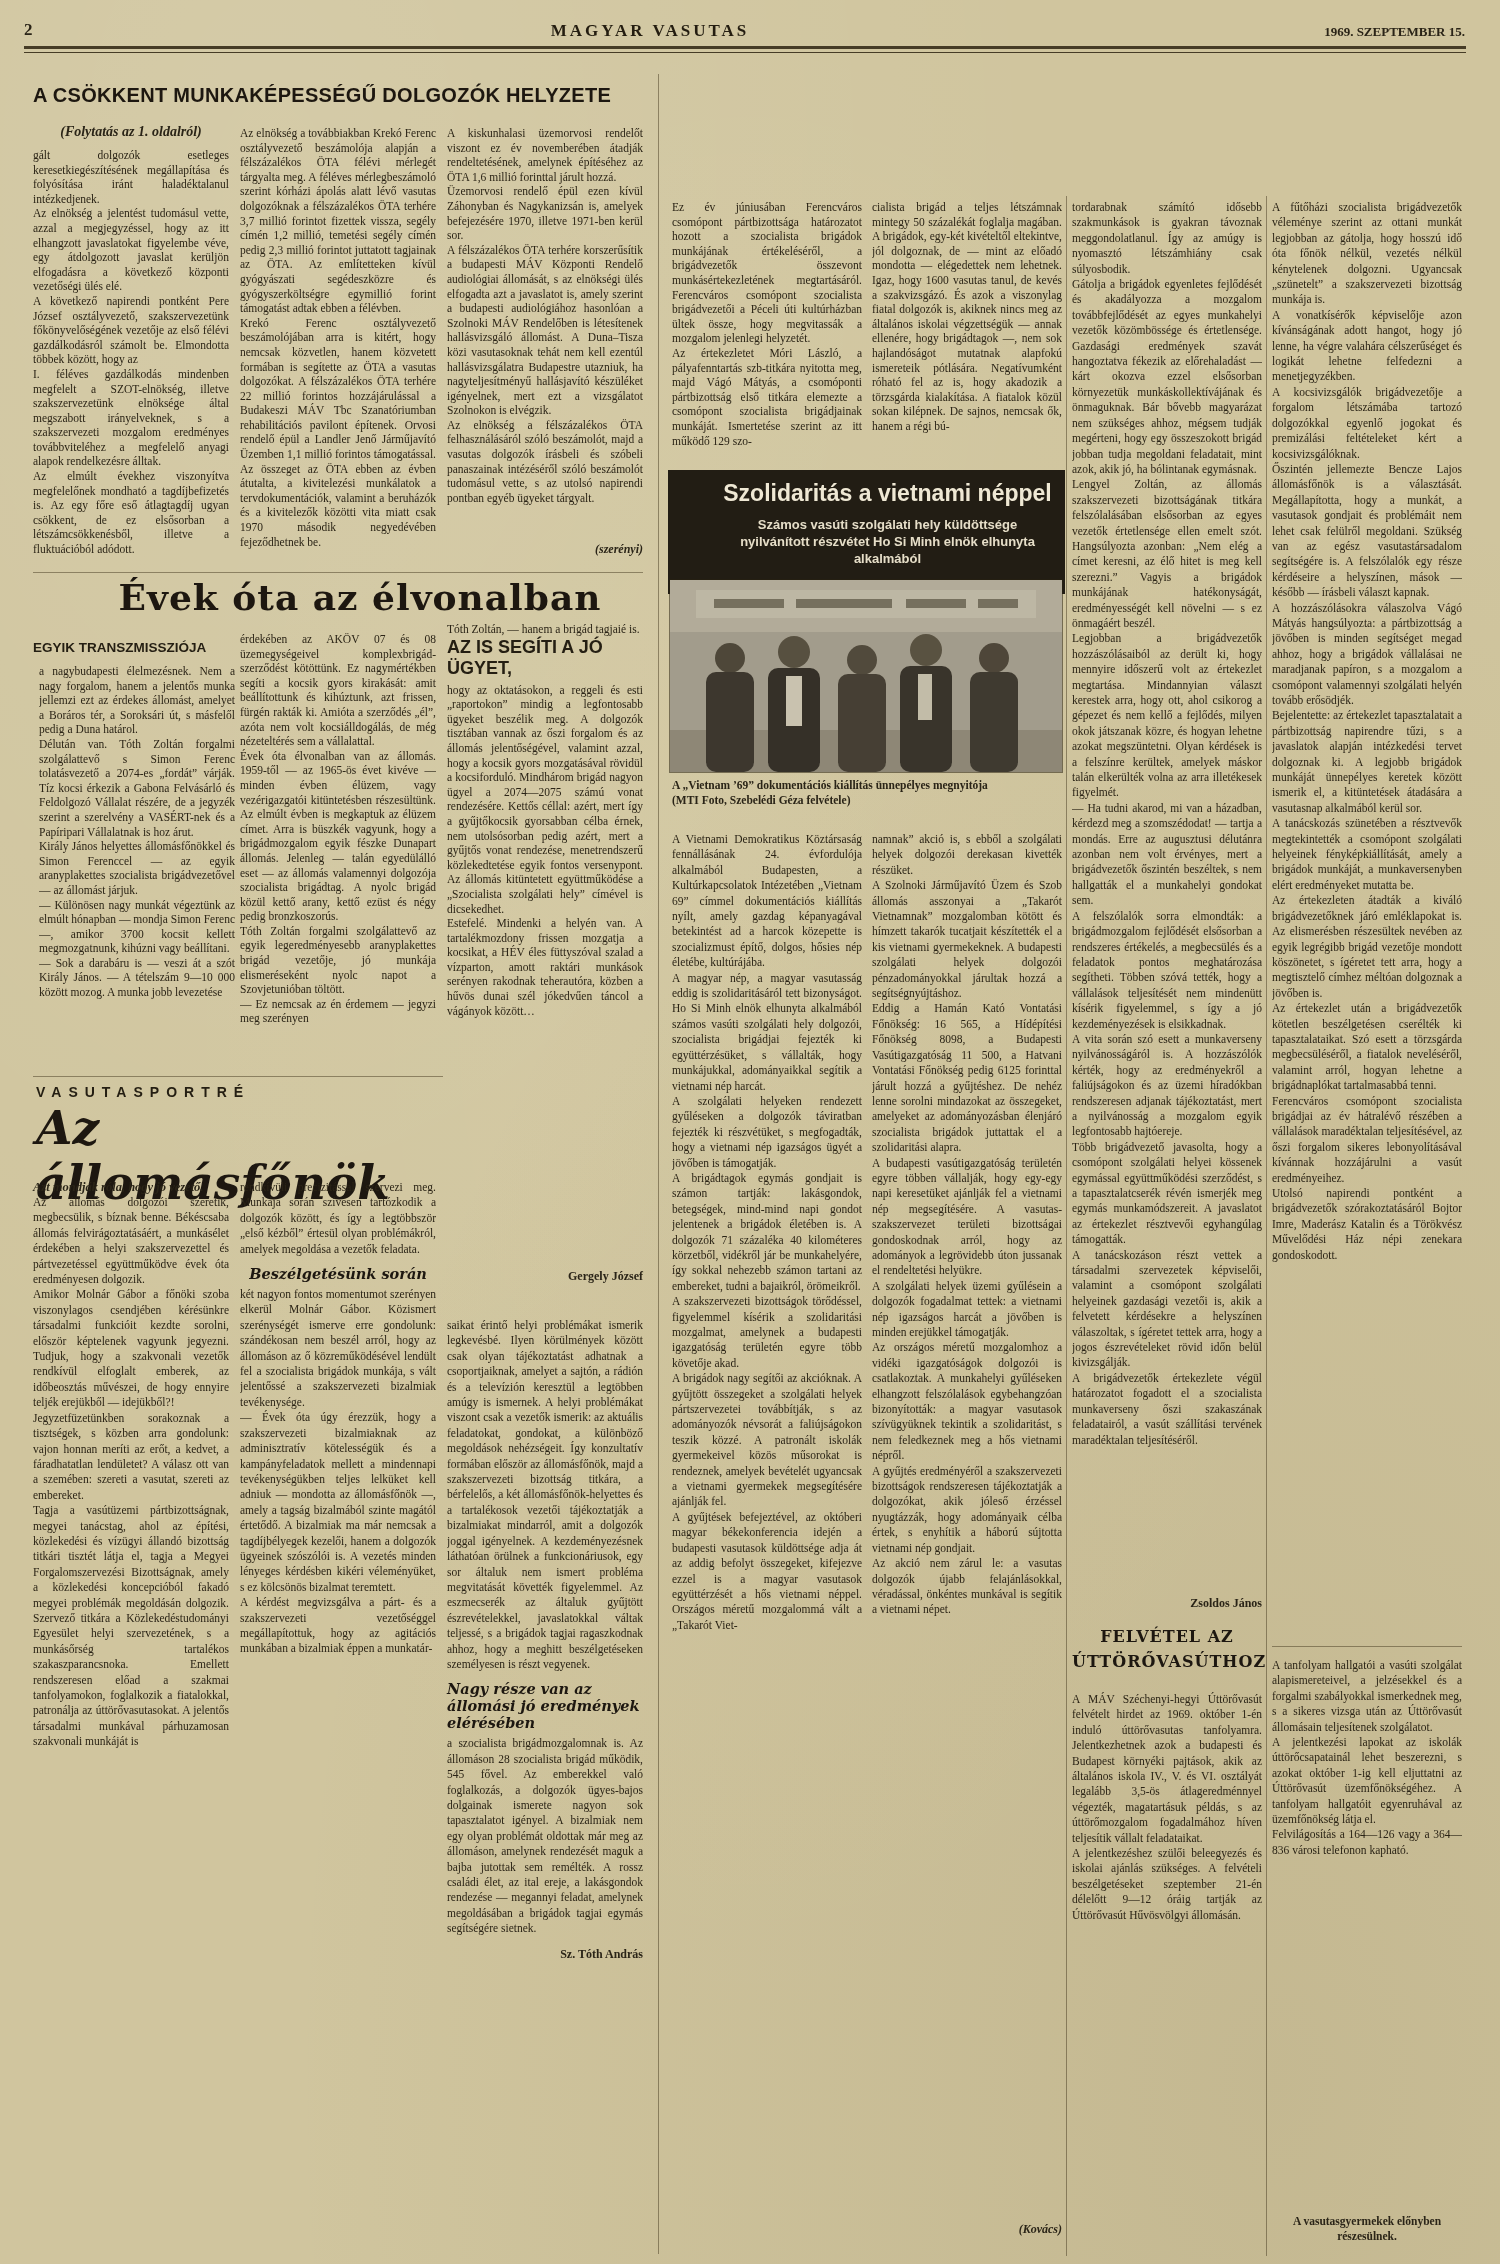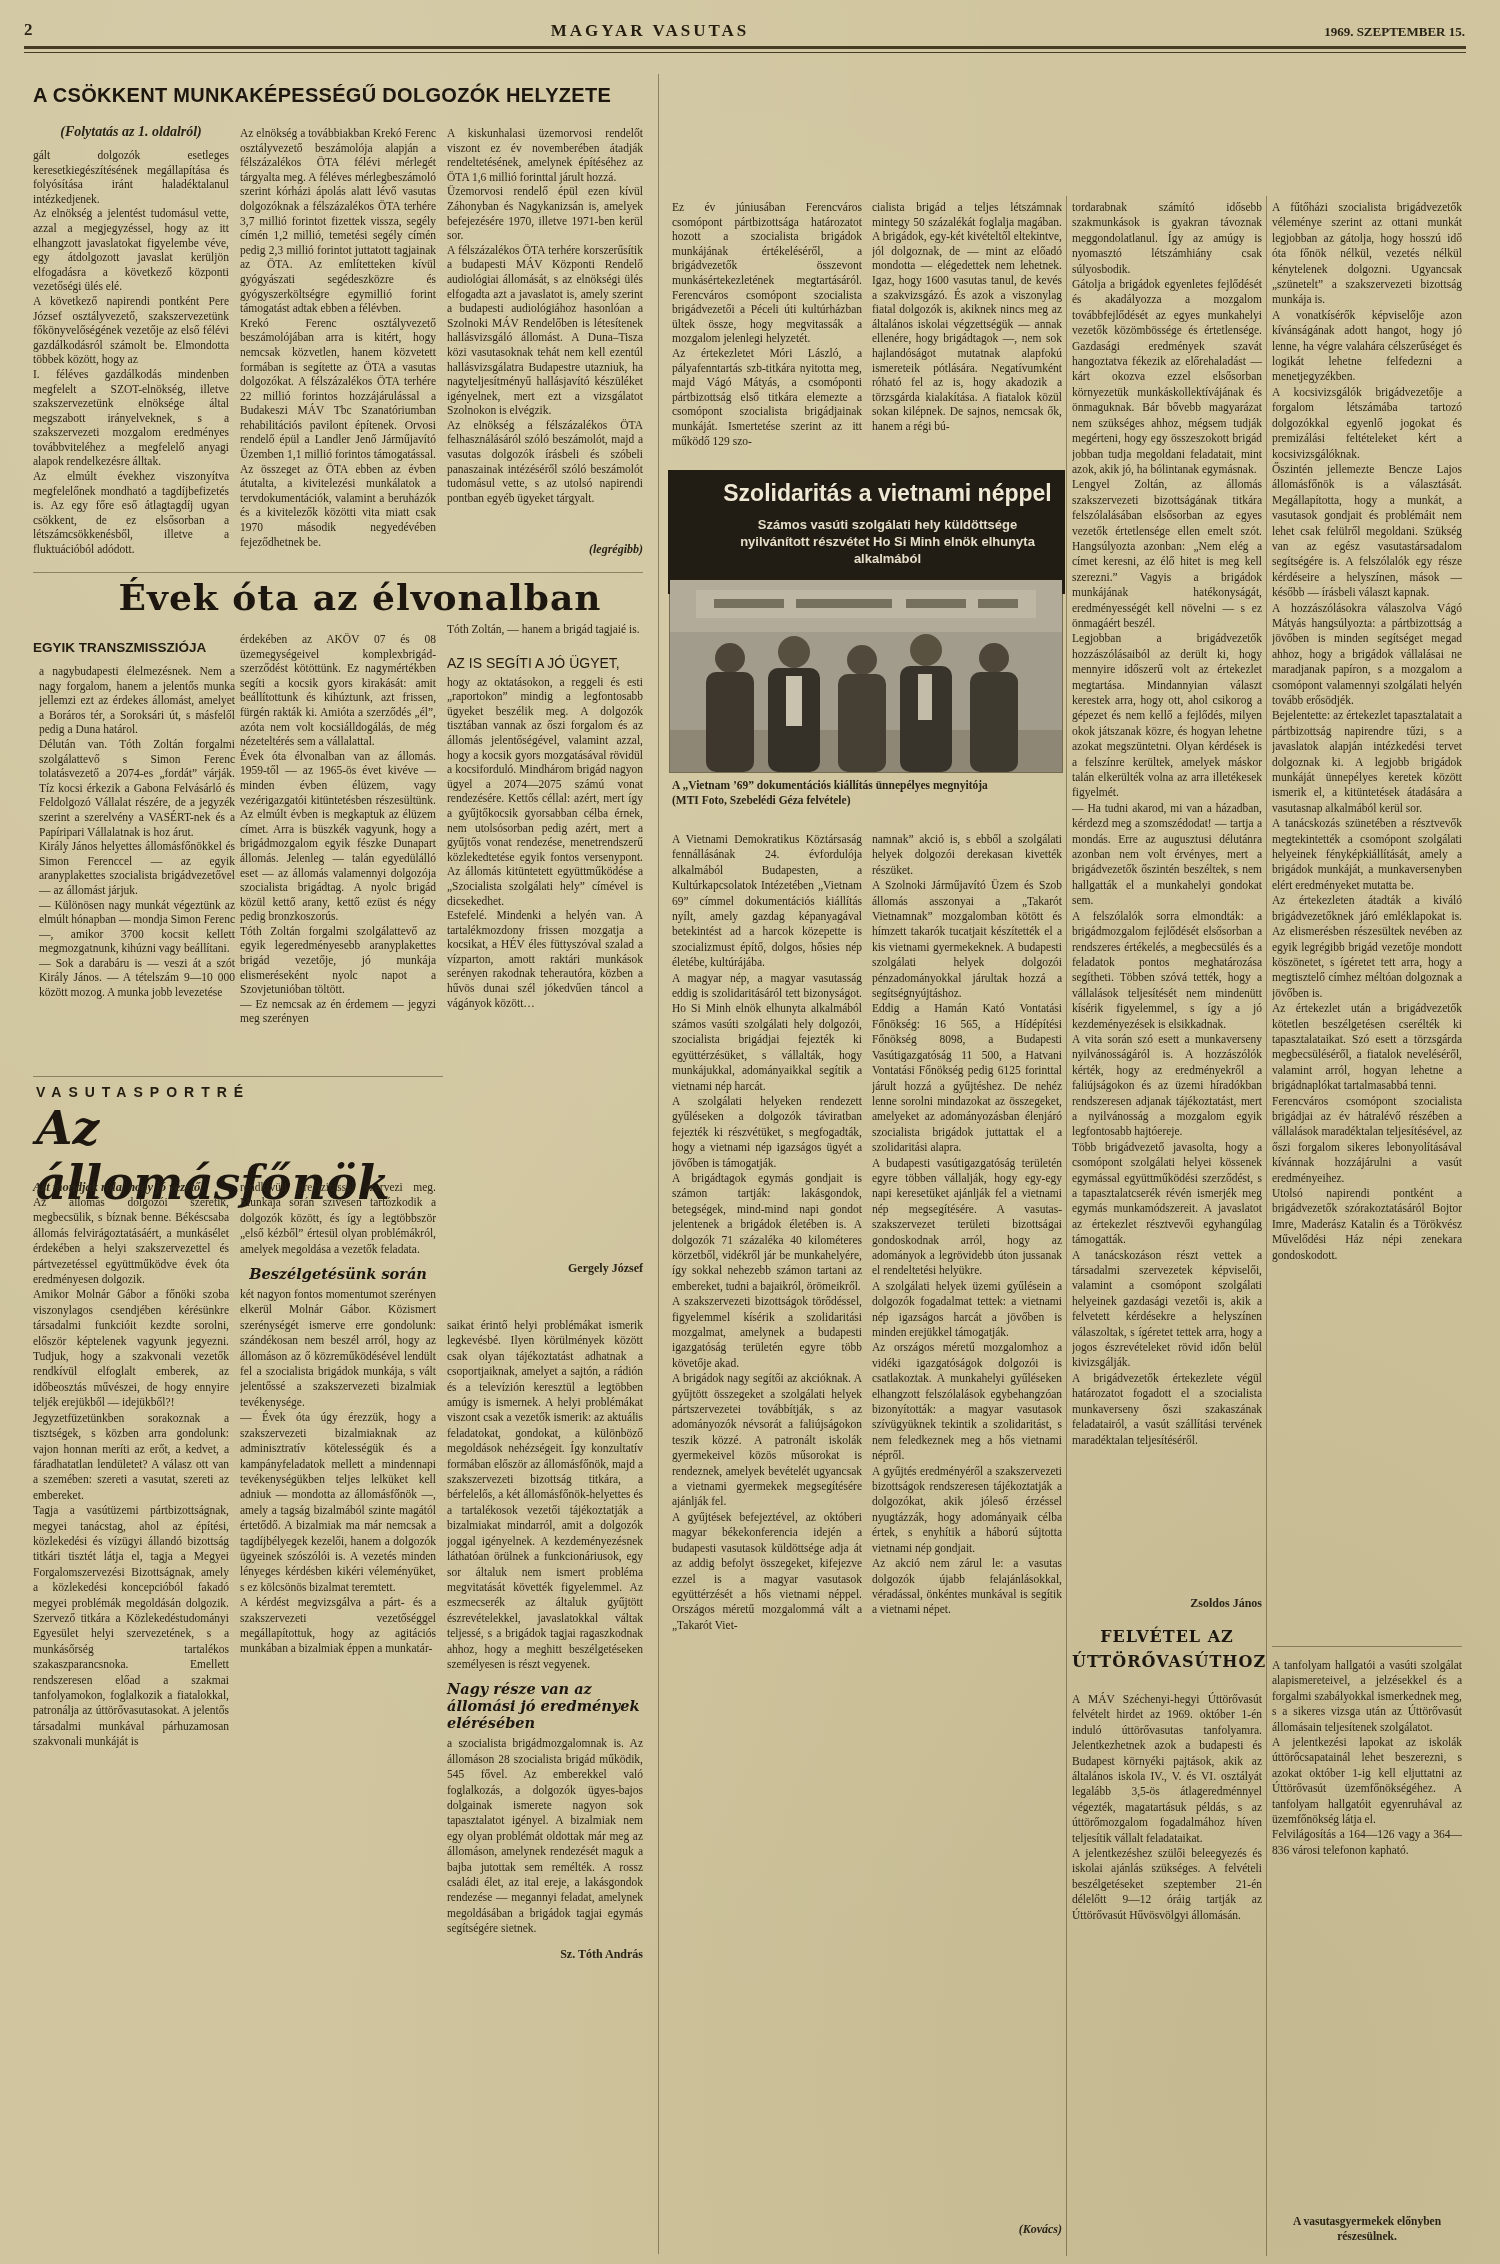--- a/index.html
+++ b/index.html
@@ -15,21 +15,21 @@
         white-space:pre-line;overflow:hidden;}
   .tall{line-height:15.4px;}
   .hrule{background:#463c26;}
   .vrule{width:1px;background:rgba(70,58,32,.5);}
   .sig{font-weight:bold;text-align:right;font-size:12px;}
   .sig.it{font-style:italic;}
   .kick{font-family:"Liberation Sans","DejaVu Sans",sans-serif;font-weight:bold;color:#241e12;}
   .darkbox{background:#221d14;color:#ece4cf;}
   .script{font-family:"DejaVu Serif","Liberation Serif",serif;font-style:italic;font-weight:bold;}
   .serifhead{font-family:"DejaVu Serif","Liberation Serif",serif;font-weight:bold;color:#1d1710;}
-  .subhead-sans{font-family:"Liberation Sans",sans-serif;font-weight:normal;font-size:14px;color:#241e12;margin:18px 0 4px 0;}
+  .subhead-sans{font-family:"Liberation Sans",sans-serif;font-weight:bold;font-size:18px;color:#241e12;margin:0 0 4px 0;}
   .subhead-it{font-family:"DejaVu Serif",serif;font-weight:bold;font-style:italic;font-size:14.5px;text-align:center;margin:8px 0 5px 0;color:#1d1710;}
   .photo-frame{background:#9a9482;box-shadow:0 0 0 1px rgba(40,32,16,.55);}
 </style>
 </head>
 <body>
 
 <div class="page">
 
   <div class="abs" style="left:24px;top:20px;width:60px;height:24px;font-weight:bold;font-size:17px;">2</div>
   <div class="abs" style="left:450px;top:21px;width:400px;height:24px;text-align:center;font-weight:bold;font-size:17px;letter-spacing:3px;color:#241d10;">MAGYAR VASUTAS</div>
@@ -47,21 +47,21 @@
 Az elnökség a jelentést tudomásul vette, azzal a megjegyzéssel, hogy az itt elhangzott javaslatokat figyelembe véve, egy átdolgozott javaslat kerüljön elfogadásra a következő központi vezetőségi ülés elé.
 A következő napirendi pontként Pere József osztályvezető, szakszervezetünk főkönyvelőségének vezetője az első félévi gazdálkodásról számolt be. Elmondotta többek között, hogy az
 I. féléves gazdálkodás mindenben megfelelt a SZOT-elnökség, illetve szakszervezetünk elnöksége által megszabott irányelveknek, s a szakszervezeti mozgalom eredményes továbbviteléhez a megfelelő anyagi alapok rendelkezésre álltak.
 Az elmúlt évekhez viszonyítva megfelelőnek mondható a tagdíjbefizetés is. Az egy főre eső átlagtagdíj ugyan csökkent, de ez elsősorban a létszámcsökkenésből, illetve a fluktuációból adódott.</div>
   <div class="abs body" style="left:240px;top:126px;width:196px;height:438px;">Az elnökség a továbbiakban Krekó Ferenc osztályvezető beszámolója alapján a félszázalékos ÖTA félévi mérlegét tárgyalta meg. A féléves mérlegbeszámoló szerint kórházi ápolás alatt lévő vasutas dolgozóknak a félszázalékos ÖTA terhére 3,7 millió forintot fizettek vissza, segély címén 1,2 millió, temetési segély címén pedig 2,3 millió forintot juttatott tagjainak az ÖTA. Az említetteken kívül gyógyászati segédeszközre és gyógyszerköltségre egymillió forint támogatást adtak ebben a félévben.
 Krekó Ferenc osztályvezető beszámolójában arra is kitért, hogy nemcsak közvetlen, hanem közvetett formában is segítette az ÖTA a vasutas dolgozókat. A félszázalékos ÖTA terhére 22 millió forintos hozzájárulással a Budakeszi MÁV Tbc Szanatóriumban rehabilitációs pavilont építenek. Orvosi rendelő épül a Landler Jenő Járműjavító Üzemben 1,1 millió forintos támogatással. Az összeget az ÖTA ebben az évben átutalta, a kivitelezési munkálatok a tervdokumentációk, valamint a beruházók és a kivitelezők közötti vita miatt csak 1970 második negyedévében fejeződhetnek be.</div>
   <div class="abs body" style="left:447px;top:126px;width:196px;height:412px;">A kiskunhalasi üzemorvosi rendelőt viszont ez év novemberében átadják rendeltetésének, amelynek építéséhez az ÖTA 1,6 millió forinttal járult hozzá.
 Üzemorvosi rendelő épül ezen kívül Záhonyban és Nagykanizsán is, amelyek befejezésére 1970, illetve 1971-ben kerül sor.
 A félszázalékos ÖTA terhére korszerűsítik a budapesti MÁV Központi Rendelő audiológiai állomását, s az elnökségi ülés elfogadta azt a javaslatot is, amely szerint a budapesti audiológiához hasonlóan a Szolnoki MÁV Rendelőben is létesítenek hallásvizsgáló állomást. A Duna–Tisza közi vasutasoknak tehát nem kell ezentúl hallásvizsgálatra Budapestre utazniuk, ha nagyteljesítményű hallásjavító készüléket igényelnek, mert ezt a vizsgálatot Szolnokon is elvégzik.
 Az elnökség a félszázalékos ÖTA felhasználásáról szóló beszámolót, majd a vasutas dolgozók írásbeli és szóbeli panaszainak intézéséről szóló beszámolót tudomásul vette, s az utolsó napirendi pontban egyéb ügyeket tárgyalt.</div>
-  <div class="abs sig it" style="left:447px;top:542px;width:196px;height:18px;">(legrégibb)</div>
+  <div class="abs sig it" style="left:447px;top:542px;width:196px;height:18px;">(szerényi)</div>
   <div class="abs" style="left:33px;top:572px;width:610px;height:1px;background:rgba(70,58,32,.5);"></div>
 
 
   <div class="abs body" style="left:672px;top:200px;width:190px;height:246px;">Ez év júniusában Ferencváros csomópont pártbizottsága határozatot hozott a szocialista brigádok munkájának értékeléséről, a brigádvezetők összevont munkásértekezletének megtartásáról. Ferencváros csomópont szocialista brigádvezetői a Péceli úti kultúrházban ültek össze, hogy megvitassák a mozgalom jelenlegi helyzetét.
 Az értekezletet Móri László, a pályafenntartás szb-titkára nyitotta meg, majd Vágó Mátyás, a csomóponti pártbizottság első titkára elemezte a csomópont szocialista brigádjainak munkáját. Ismertetése szerint az itt működő 129 szo-</div>
   <div class="abs body" style="left:872px;top:200px;width:190px;height:246px;">cialista brigád a teljes létszámnak mintegy 50 százalékát foglalja magában. A brigádok, egy-két kivételtől eltekintve, jól dolgoznak, de — mint az előadó mondotta — elégedettek nem lehetnek. Igaz, hogy 1600 vasutas tanul, de kevés a szakvizsgázó. És azok a viszonylag fiatal dolgozók is, akiknek nincs meg az általános iskolai végzettségük — annak ellenére, hogy brigádtagok —, nem sok hajlandóságot mutatnak alapfokú ismereteik pótlására. Negatívumként róható fel az is, hogy akadozik a törzsgárda kialakítása. A fiatalok közül sokan kilépnek. De sajnos, nemcsak ők, hanem a régi bú-</div>
   <div class="abs body tall" style="left:1072px;top:200px;width:190px;height:1384px;">tordarabnak számító idősebb szakmunkások is gyakran távoznak meggondolatlanul. Így az amúgy is nyomasztó létszámhiány csak súlyosbodik.
 Gátolja a brigádok egyenletes fejlődését és akadályozza a mozgalom továbbfejlődését az egyes munkahelyi vezetők közömbössége és értetlensége. Gazdasági eredmények szavát hangoztatva fékezik az előrehaladást — kárt okozva ezzel elsősorban környezetük munkáskollektívájának és önmaguknak. Bár bővebb magyarázat nem szükséges ahhoz, mégsem tudják megérteni, hogy egy összeszokott brigád jobban tudja megoldani feladatait, mint azok, akik jó, ha bólintanak egymásnak.
 Lengyel Zoltán, az állomás szakszervezeti bizottságának titkára felszólalásában elsősorban az egyes vezetők értetlensége ellen emelt szót. Hangsúlyozta azonban: „Nem elég a címet keresni, az élő hitet is meg kell szerezni.” Vagyis a brigádok munkájának hatékonyságát, eredményességét kell növelni — s ez önmagáért beszél.
 Legjobban a brigádvezetők hozzászólásaiból az derült ki, hogy mennyire időszerű volt az értekezlet megtartása. Mindannyian választ kerestek arra, hogy ott, ahol csikorog a gépezet és nem kellő a fejlődés, milyen okok játszanak közre, és hogyan lehetne azokat megszüntetni. Olyan kérdések is a felszínre kerültek, amelyek máskor talán elkerülték volna az arra illetékesek figyelmét.

